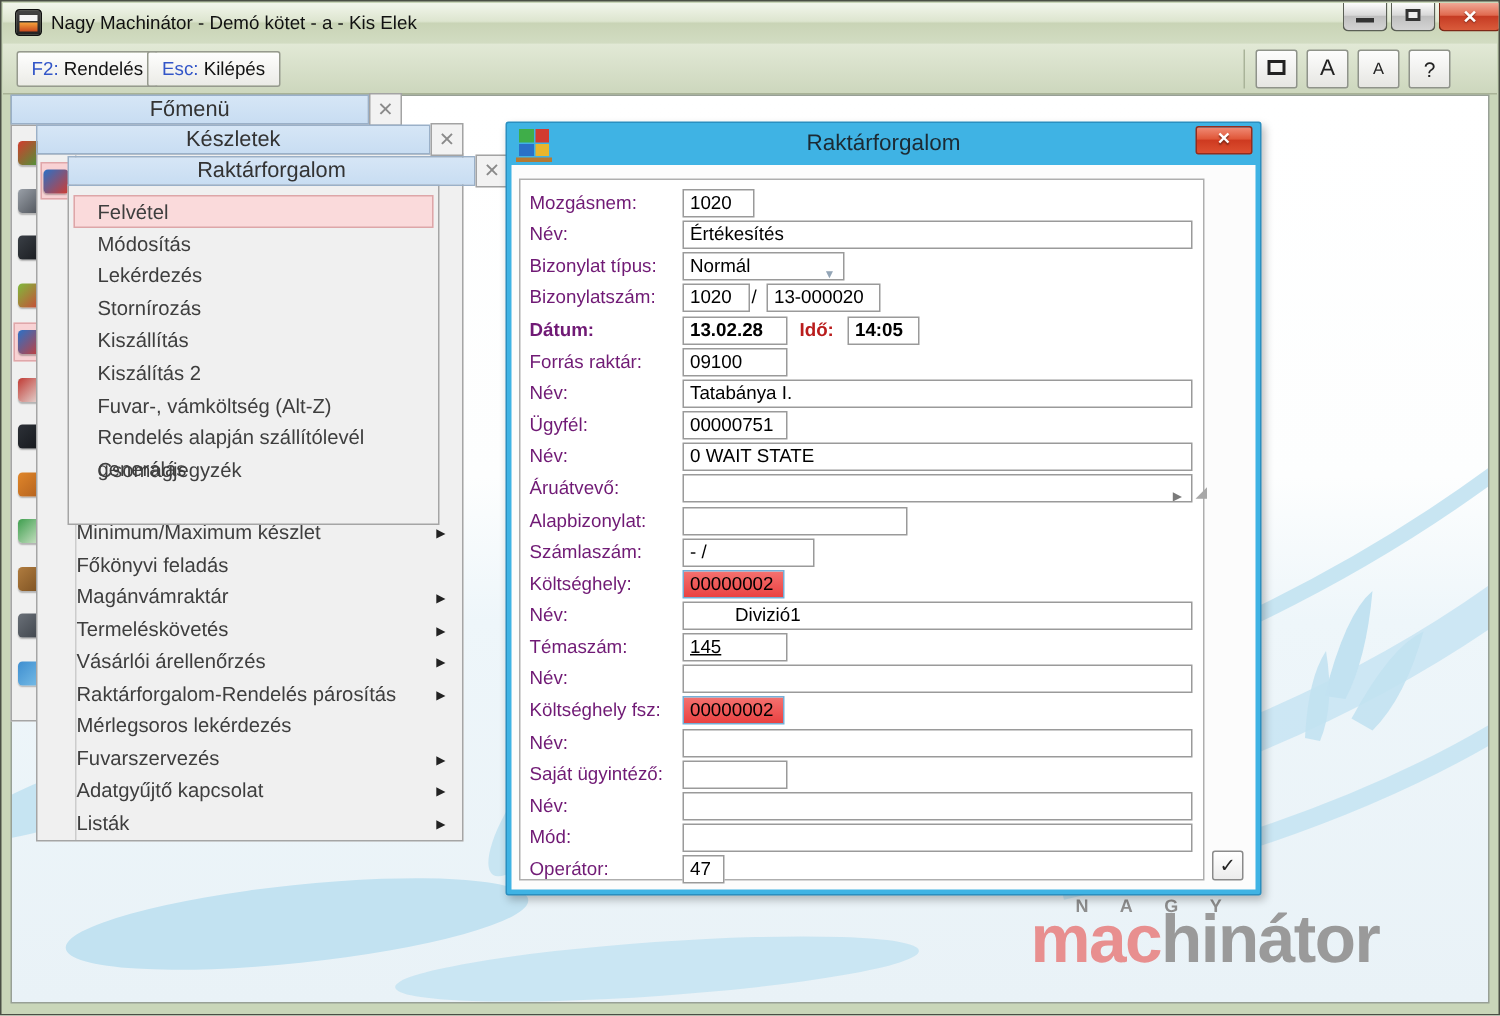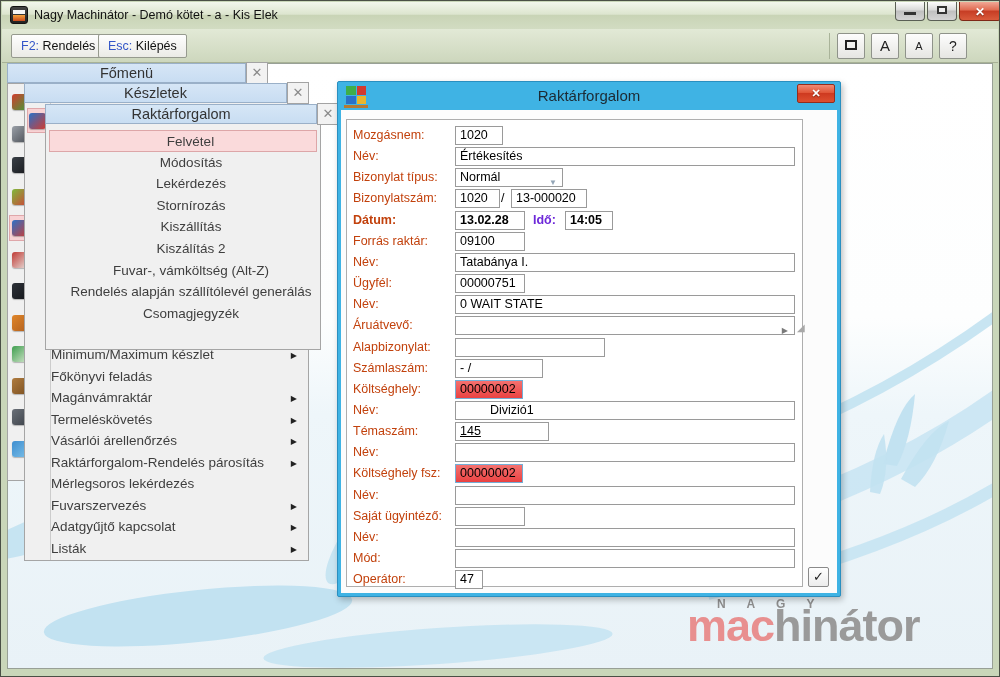--- a/index.html
+++ b/index.html
@@ -73,38 +73,38 @@
   #keszletek-title { left:23px; top:82px; width:263px; z-index:7; }
   #keszletek-close { left:286px; top:81px; z-index:7; }
   #keszletek-body { left:23px; top:101px; width:285px; height:459px; z-index:6; }
   #keszletek-colsep { position:absolute; left:25px; top:0; bottom:0; width:1px; background:#cccccc; }
   #keszletek-items { position:absolute; left:1px; right:1px; top:241px; }
   #keszletek-items .menu-item { height:21.5px; padding-left:25px; }
 
   
   #rmenu-title { left:44px; top:103px; width:272px; z-index:9; }
   #rmenu-close { left:316px; top:102px; z-index:9; }
-  #rmenu-body { left:44px; top:122px; width:276px; height:227px; z-index:8;text-align:center; }
+  #rmenu-body { left:44px; top:122px; width:248px; height:227px; z-index:8; }
   #rmenu-items { position:absolute; left:1px; right:1px; top:6px; }
   #rmenu-items .menu-item { height:21.6px; padding-left:16px; margin:0 2px; }
   #rmenu-items .menu-item.sel { padding-left:15px; }
 
   
   #dialog { position:absolute; left:336px; top:80px; width:504px; height:516px; z-index:20;
     background:#3fb3e4; border:1px solid #2a8fc0; border-radius:2px; box-shadow:2px 3px 6px rgba(0,0,0,.25); }
   #dialog-titlebar { position:absolute; left:0; right:0; top:0; height:28px; }
   #dialog-title { position:absolute; left:0; right:0; top:5px; text-align:center; font-size:15px; color:#1c2a33; }
   #dialog-close { position:absolute; right:5px; top:2px; width:38px; height:19px; border:1px solid #942c1c; border-radius:2px;
     background:linear-gradient(#f08a74,#e05638 45%,#ce3a20 50%,#dd4f30); text-align:center; }
   #dialog-close .x { color:#fff; font-weight:bold; font-size:11px; line-height:17px; text-shadow:0 1px 1px #7e2817; }
   #dialog-body { position:absolute; left:3px; right:3px; top:28px; bottom:3px; background:#fcfcfc; }
   #panel { position:absolute; left:5px; top:9px; width:457px; height:468px; background:#fff; border:1px solid #aeaeae; }
   .frow { position:absolute; left:0; width:100%; height:20px; }
-  .flabel { position:absolute; left:6px; top:2px; font-size:12.5px; color:#c2410c; }
-  .flabel2 { position:absolute; top:2px; font-size:12.5px; color:#6d28d9; }
+  .flabel { position:absolute; left:6px; top:2px; font-size:12.5px; color:#701a75; }
+  .flabel2 { position:absolute; top:2px; font-size:12.5px; color:#b91c1c; }
   .fsep { position:absolute; top:2px; font-size:12.5px; color:#000; }
   .finput { position:absolute; top:0; height:19px; background:#fff; border:1px solid #9a9a9a;
     font-size:12.5px; color:#000; line-height:17px; padding-left:4px; white-space:nowrap; overflow:hidden; }
   .finput.red { background:linear-gradient(#f4716f,#ea4242); border:1px solid #74aed6; }
   .dd-arrow { position:absolute; right:5px; top:5px; font-size:8px; color:#93a5b6; }
   .in-arrow { position:absolute; right:6px; top:5px; font-size:8px; color:#7a7a7a; }
   .corner-tri { position:absolute; font-size:10px; color:#a8a8a8; }
   #ok-btn { position:absolute; left:467px; top:457px; width:21px; height:20px; background:linear-gradient(#ffffff,#ececec);
     border:1px solid #8a8a8a; border-radius:2px; text-align:center; font-size:13px; line-height:18px; color:#222; }
   #dlg-icon { position:absolute; left:5px; top:3px; }
@@ -294,21 +294,21 @@
           <div class="frow" style="top: 259.8px;">
             <span class="flabel">Költséghely:</span>
             <div class="finput red" style="left: 108px; width: 68px;">00000002</div>
           </div>
           <div class="frow" style="top: 280.95px;">
             <span class="flabel">Név:</span>
             <div class="finput" style="left: 108px; width: 340px; padding-left: 34px;">Divizió1</div>
           </div>
           <div class="frow" style="top: 302.1px;">
             <span class="flabel">Témaszám:</span>
-            <div class="finput" style="left: 108px; width: 94px; text-decoration: underline;">145</div>
+            <div class="finput" style="left: 108px; width: 70px; text-decoration: underline;">145</div>
           </div>
           <div class="frow" style="top: 323.25px;">
             <span class="flabel">Név:</span>
             <div class="finput" style="left: 108px; width: 340px;"></div>
           </div>
           <div class="frow" style="top: 344.4px;">
             <span class="flabel">Költséghely fsz:</span>
             <div class="finput red" style="left: 108px; width: 68px;">00000002</div>
           </div>
           <div class="frow" style="top: 365.55px;">

